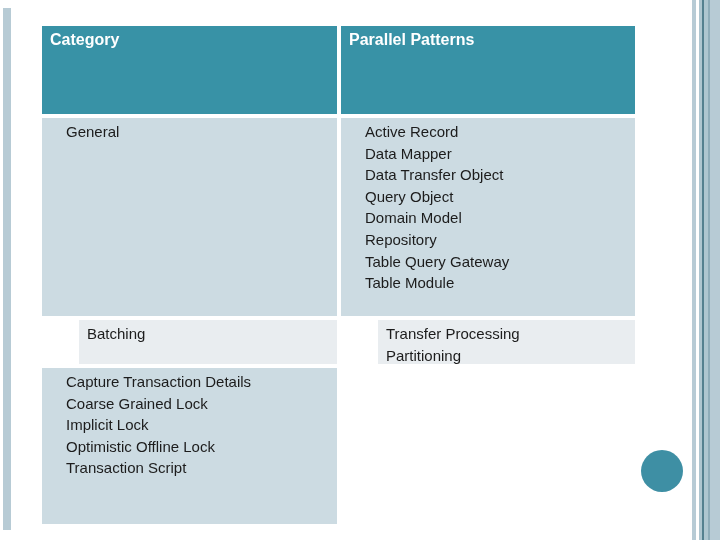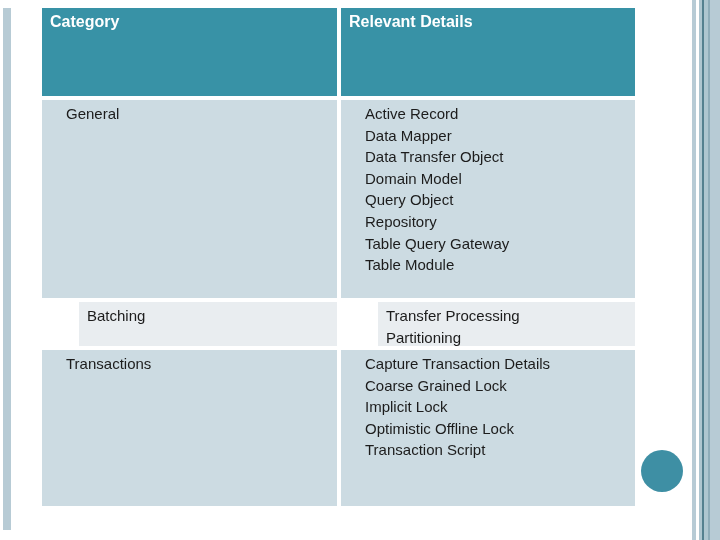--- a/index.html
+++ b/index.html
@@ -44,21 +44,21 @@
   }
 
   
   .accent-circle{
     position:absolute;left:641px;top:450px;width:42px;height:42px;
     border-radius:50%;background:var(--accent-circle);
   }
 
   
   .pattern-table{
-    position:absolute;left:42px;top:8px;width:668px;
+    position:absolute;left:42px;top:26px;width:668px;
     display:grid;
     grid-template-columns:295px 294px;
     grid-template-rows:88px 198px 44px 156px;
     column-gap:4px;row-gap:4px;
   }
   .cell{
     box-sizing:border-box;
     padding:3px 8px;
     font-size:15px;line-height:21.6px;
     color:var(--body-text);
@@ -76,41 +76,40 @@
 </head>
 <body>
 
 <div class="slide">
 
   <div class="left-stripe"></div>
 
   <div class="pattern-table">
 
     <div class="cell header">Category</div>
-    <div class="cell header">Relevant Details</div>
+    <div class="cell header">Parallel Patterns</div>
 
     <div class="cell row-a">General</div>
     <div class="cell row-a">
       <div class="pattern-line">Active Record</div>
       <div class="pattern-line">Data Mapper</div>
       <div class="pattern-line">Data Transfer Object</div>
+      <div class="pattern-line">Query Object</div>
       <div class="pattern-line">Domain Model</div>
-      <div class="pattern-line">Query Object</div>
       <div class="pattern-line">Repository</div>
       <div class="pattern-line">Table Query Gateway</div>
       <div class="pattern-line">Table Module</div>
     </div>
 
     <div class="cell row-b">Batching</div>
     <div class="cell row-b">
       <div class="pattern-line">Transfer Processing</div>
       <div class="pattern-line">Partitioning</div>
     </div>
 
-    <div class="cell row-a">Transactions</div>
     <div class="cell row-a">
       <div class="pattern-line">Capture Transaction Details</div>
       <div class="pattern-line">Coarse Grained Lock</div>
       <div class="pattern-line">Implicit Lock</div>
       <div class="pattern-line">Optimistic Offline Lock</div>
       <div class="pattern-line">Transaction Script</div>
     </div>
 
   </div>
 

